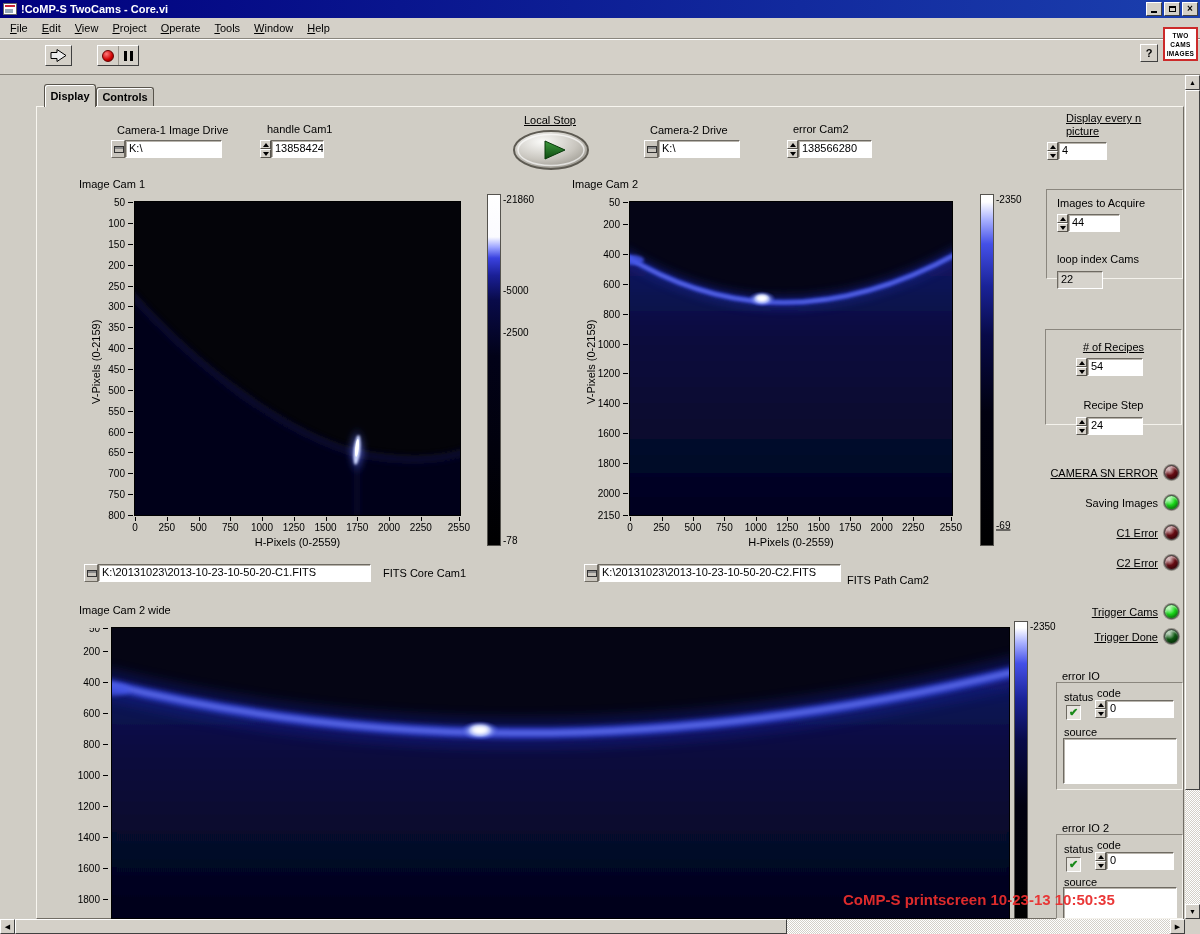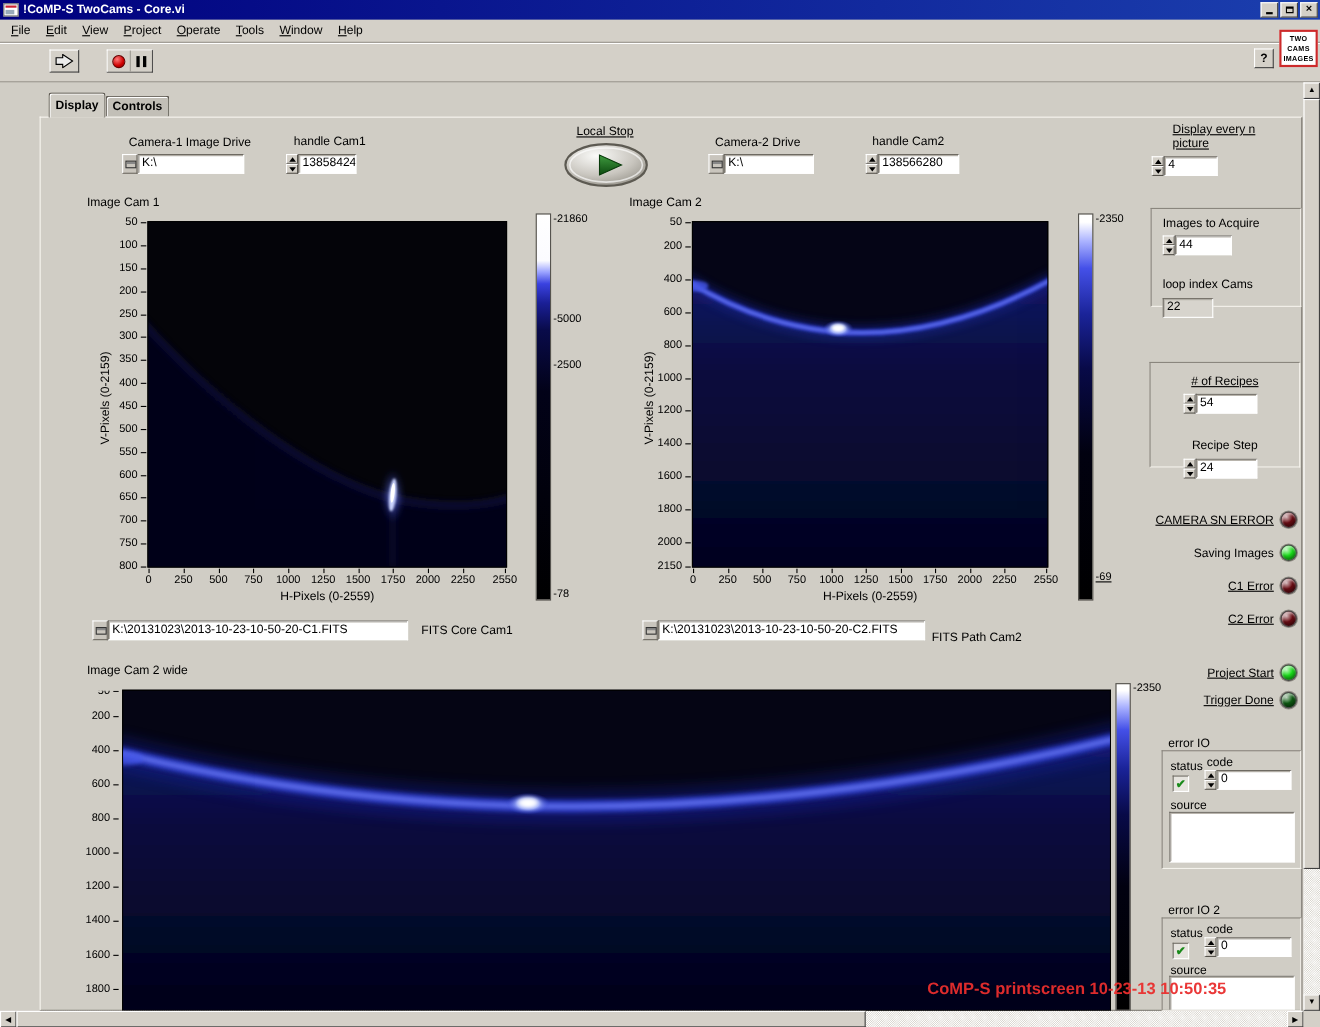--- a/index.html
+++ b/index.html
@@ -215,21 +215,21 @@
     <polygon points="33,12 33,30 53,21" fill="url(#arrg)" stroke="#083a0a" stroke-width="1"></polygon>
   </svg>
 </div>
 
 <span class="lbl" style="left:650px;top:124px">Camera-2 Drive</span>
 <div class="path" style="left:644px;top:140px;width:96px">
   <span class="path-icon"></span>
   <span class="field">K:\</span>
 </div>
 
-<span class="lbl" style="left:793px;top:123px">handle Cam2</span>
+<span class="lbl" style="left:793px;top:123px">error Cam2</span>
 <div class="num" style="left:787px;top:140px;width:85px">
   <span class="spin">
       <span>
         <i class="tri-up"></i>
       </span>
       <span>
         <i class="tri-dn"></i>
       </span>
     </span>
   <span class="field">138566280</span>
@@ -486,21 +486,21 @@
 </div>
 <div class="led-row" style="top:524px">
   <span class="ul">C1 Error</span>
   <span class="led" style="background: radial-gradient(circle at 35% 30%, rgba(255, 255, 255, 0.7), rgba(255, 255, 255, 0) 45%), rgb(107, 13, 20);"></span>
 </div>
 <div class="led-row" style="top:554px">
   <span class="ul">C2 Error</span>
   <span class="led" style="background: radial-gradient(circle at 35% 30%, rgba(255, 255, 255, 0.7), rgba(255, 255, 255, 0) 45%), rgb(107, 13, 20);"></span>
 </div>
 <div class="led-row" style="top:603px">
-  <span class="ul">Project Start</span>
+  <span class="ul">Trigger Cams</span>
   <span class="led" style="background: radial-gradient(circle at 35% 30%, rgba(255, 255, 255, 0.7), rgba(255, 255, 255, 0) 45%), rgb(26, 222, 26);"></span>
 </div>
 <div class="led-row" style="top:628px">
   <span class="ul">Trigger Done</span>
   <span class="led" style="background: radial-gradient(circle at 35% 30%, rgba(255, 255, 255, 0.7), rgba(255, 255, 255, 0) 45%), rgb(14, 92, 18);"></span>
 </div>
 
 <div class="path" style="left:84px;top:564px;width:287px">
   <span class="path-icon"></span>
   <span class="field">K:\20131023\2013-10-23-10-50-20-C1.FITS</span>

